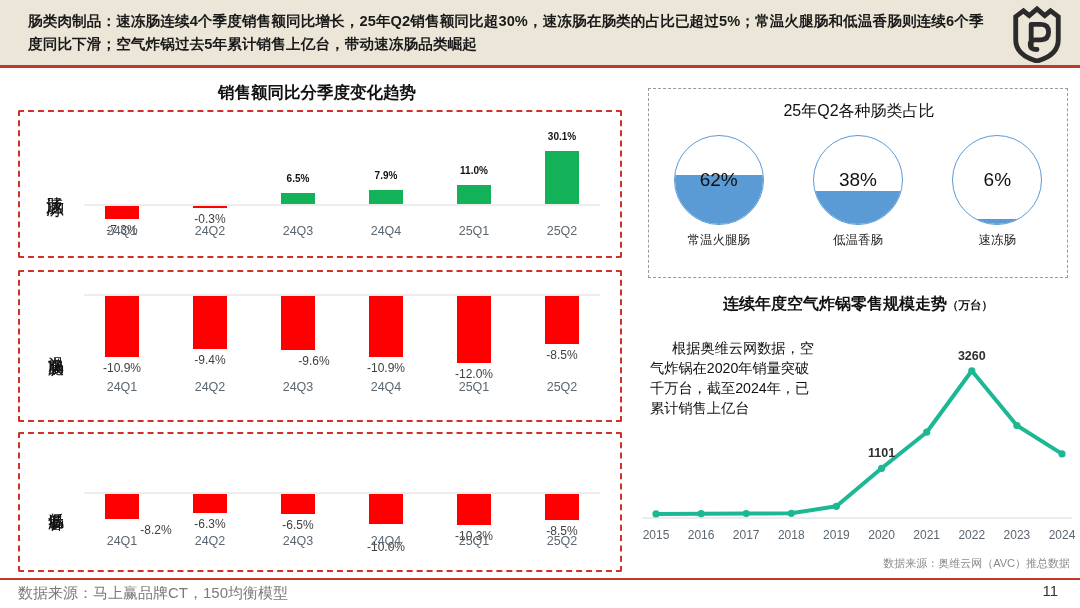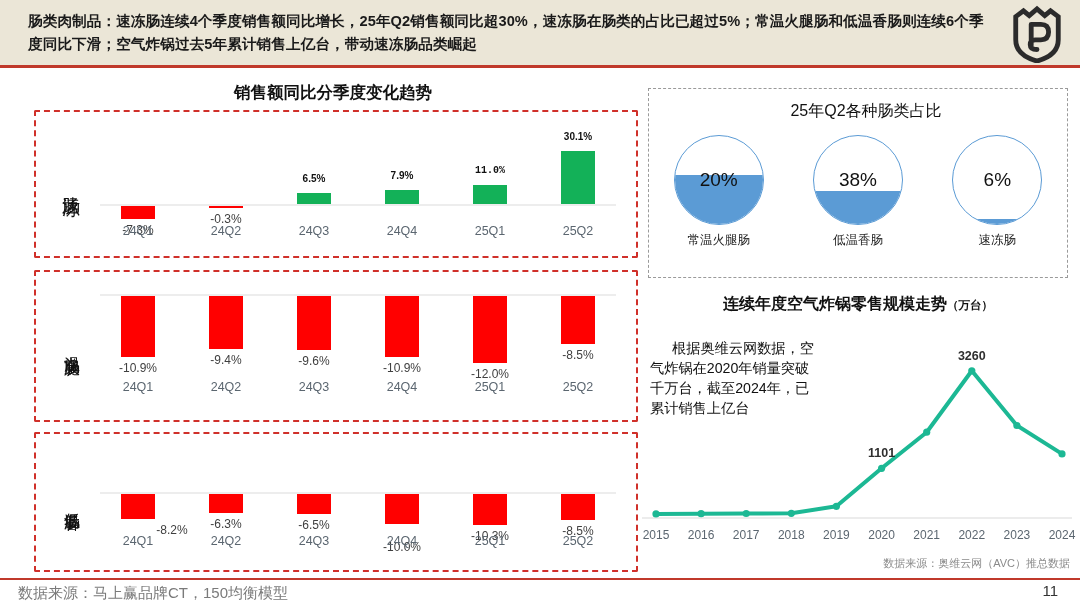--- a/index.html
+++ b/index.html
@@ -18,21 +18,21 @@
     border-bottom: 3px solid #C0392B;
   }
   #header-text {
     position: absolute; left: 28px; top: 10px; width: 960px;
     font-size: 14.6px; font-weight: bold; line-height: 1.58;
     color: #1a1a1a; letter-spacing: 0.1px;
   }
   #logo { position: absolute; right: 14px; top: 5px; width: 58px; height: 58px; }
 
   
-  #left-col { position: absolute; left: 16px; top: 70px; width: 634px; height: 500px; }
+  #left-col { position: absolute; left: 0; top: 70px; width: 634px; height: 500px; }
   #left-title {
     position: absolute; left: 0; top: 12px; width: 634px; text-align: center;
     font-size: 16.5px; font-weight: bold; color: #111;
   }
 
   .panel {
     position: absolute; left: 18px; width: 604px;
     border: 2px dashed #D0302A; border-radius: 2px;
   }
   #panel-0 { top: 40px;  height: 148px; }
@@ -72,21 +72,21 @@
   }
 
   
   #right-col { position: absolute; left: 636px; top: 70px; width: 444px; height: 500px; }
 
   #donut-panel {
     position: absolute; left: 12px; top: 18px; width: 420px; height: 190px;
     border: 1px dashed #9A9A9A;
   }
   #donut-title {
-    position: absolute; left: 8px; top: 12px; width: 100%; text-align: center;
+    position: absolute; left: 1px; top: 12px; width: 100%; text-align: center;
     font-size: 16px; color: #111;
   }
   #donuts {
     position: absolute; left: 0; top: 46px; width: 100%; height: 140px; display: flex;
   }
   .donut-cell { flex: 1 1 0; display: flex; flex-direction: column; align-items: center; }
   .circle {
     position: relative; width: 90px; height: 90px; border-radius: 50%;
     border: 1.6px solid #5B9BD5; overflow: hidden; background: #fff;
   }
@@ -168,21 +168,21 @@
               <div class="vlabel up" style="top: 60.625px;">6.5%</div>
               <div class="xlabel" style="top: 112px;">24Q3</div>
             </div>
             <div class="col">
               <div class="bar up" style="height: 13.825px; background: rgb(19, 177, 88); top: 78.175px;"></div>
               <div class="vlabel up" style="top: 58.175px;">7.9%</div>
               <div class="xlabel" style="top: 112px;">24Q4</div>
             </div>
             <div class="col">
               <div class="bar up" style="height: 19.25px; background: rgb(19, 177, 88); top: 72.75px;"></div>
-              <div class="vlabel up" style="top: 52.75px; font-family: Liberation Mono, monospace;">11.0%</div>
+              <div class="vlabel up" style="top: 52.75px;">11.0%</div>
               <div class="xlabel" style="top: 112px;">25Q1</div>
             </div>
             <div class="col">
               <div class="bar up" style="height: 52.675px; background: rgb(19, 177, 88); top: 39.325px;"></div>
               <div class="vlabel up" style="top: 19.325px;">30.1%</div>
               <div class="xlabel" style="top: 112px;">25Q2</div>
             </div>
           </div>
       </div>
     </div>
@@ -197,21 +197,21 @@
               <div class="vlabel down" style="top: 89.04px;">-10.9%</div>
               <div class="xlabel" style="top: 108px;">24Q1</div>
             </div>
             <div class="col">
               <div class="bar down" style="height: 52.64px; background: rgb(255, 0, 0); top: 24px;"></div>
               <div class="vlabel down" style="top: 80.64px; text-align: right;">-9.4%</div>
               <div class="xlabel" style="top: 108px;">24Q2</div>
             </div>
             <div class="col">
               <div class="bar down" style="height: 53.76px; background: rgb(255, 0, 0); top: 24px;"></div>
-              <div class="vlabel down" style="top: 81.76px;">-9.6%</div>
+              <div class="vlabel down" style="top: 81.76px; margin-left: 16px;">-9.6%</div>
               <div class="xlabel" style="top: 108px;">24Q3</div>
             </div>
             <div class="col">
               <div class="bar down" style="height: 61.04px; background: rgb(255, 0, 0); top: 24px;"></div>
               <div class="vlabel down" style="top: 89.04px;">-10.9%</div>
               <div class="xlabel" style="top: 108px;">24Q4</div>
             </div>
             <div class="col">
               <div class="bar down" style="height: 67.2px; background: rgb(255, 0, 0); top: 24px;"></div>
               <div class="vlabel down" style="top: 95.2px;">-12.0%</div>
@@ -267,21 +267,21 @@
   </div>
 
   <div id="right-col">
 
     <div id="donut-panel">
       <div id="donut-title">25年Q2各种肠类占比</div>
       <div id="donuts">
           <div class="donut-cell">
             <div class="circle">
               <div class="fill" style="height: 56%; background: rgb(91, 155, 213);"></div>
-              <div class="circle-pct">20%</div>
+              <div class="circle-pct">62%</div>
             </div>
             <div class="donut-cap">常温火腿肠</div>
           </div>
           <div class="donut-cell">
             <div class="circle">
               <div class="fill" style="height: 38%; background: rgb(91, 155, 213);"></div>
               <div class="circle-pct">38%</div>
             </div>
             <div class="donut-cap">低温香肠</div>
           </div>

